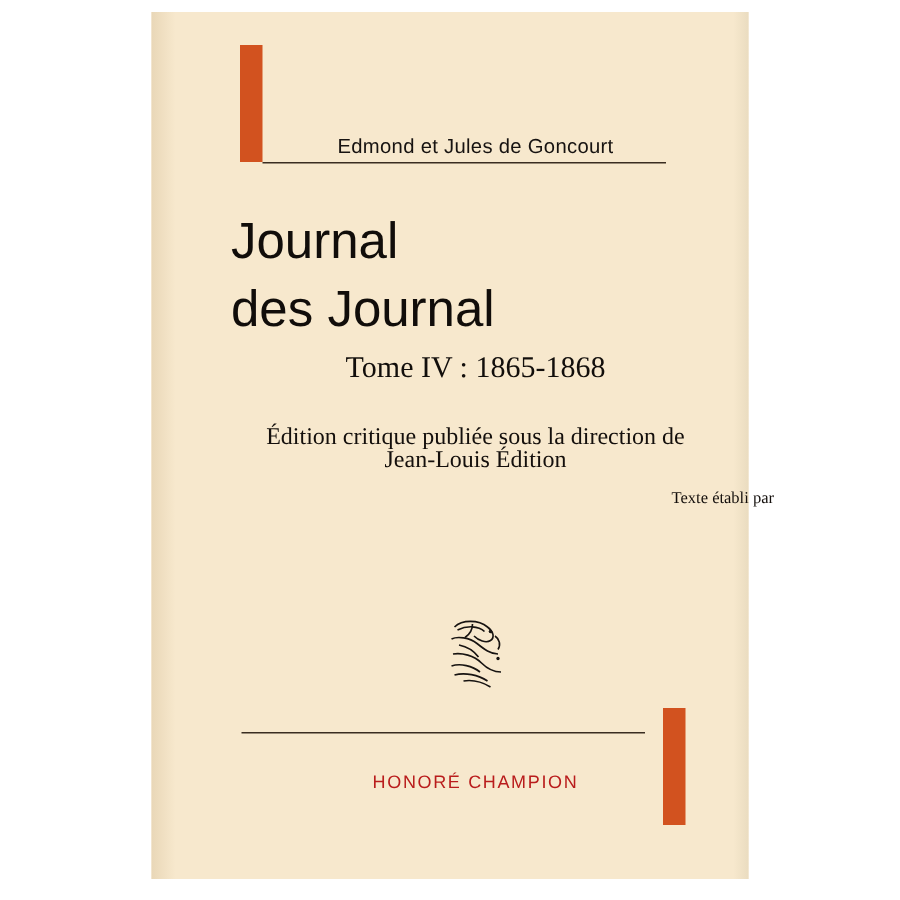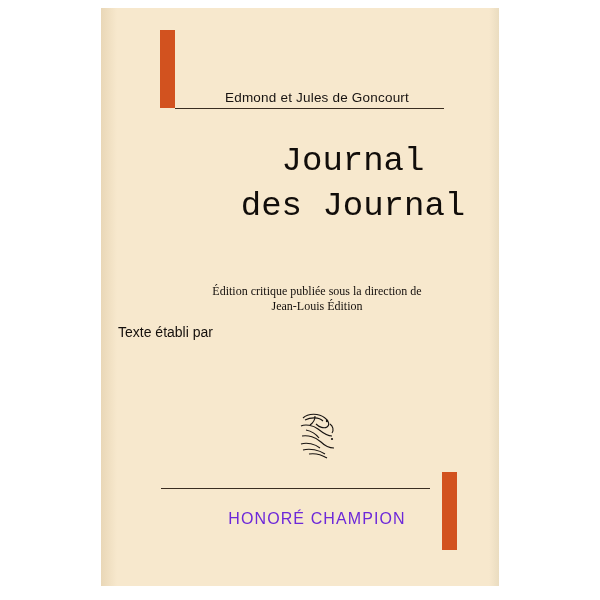--- a/index.html
+++ b/index.html
@@ -104,25 +104,25 @@
     color: #171311;
     font-family: "Liberation Sans", sans-serif;
     font-weight: normal;
   }
 
   .title {
     position: absolute;
     top: 131px;
     left: 0;
     width: 100%;
-    text-align: center;
+    text-align: left;
     color: #110d0a;
     font-size: 34px;
     line-height: 45px;
-    font-family: Liberation Mono, monospace;
+    font-family: Liberation Sans, sans-serif;
     padding-left: 36px;
   }
   .title .line {
     display: block;
   }
 
   .tome {
     position: absolute;
     top: 226px;
     left: 0;
@@ -133,36 +133,36 @@
     font-family: "Liberation Serif", serif;
   }
 
   .edition {
     position: absolute;
     top: 276px;
     left: 0;
     width: 100%;
     text-align: center;
     color: #140f0c;
-    font-size: 12px;
+    font-size: 16px;
     line-height: 15px;
     font-family: "Liberation Serif", serif;
   }
   .edition span { display: block; }
 
   .texte {
     position: absolute;
     top: 316px;
     left: 0;
     width: 100%;
-    text-align: left;
+    text-align: right;
     color: #140f0c;
-    font-size: 14px;
+    font-size: 11px;
     line-height: 16px;
-    font-family: Liberation Sans, sans-serif;
+    font-family: Liberation Serif, serif;
   }
   .texte span { display: block; }
 
   .emblem {
     position: absolute;
     top: 398px;
     left: 0;
     width: 100%;
     text-align: center;
   }
@@ -170,23 +170,23 @@
 
   .publisher {
     position: absolute;
     bottom: 58px;
     left: 0;
     width: 100%;
     text-align: center;
   }
   .publisher .pub-name {
     font-family: "Liberation Sans", sans-serif;
-    font-size: 16px;
+    font-size: 12px;
     letter-spacing: 1.1px;
-    color: #6d28d9;
+    color: #b91c1c;
   }
   .publisher .pub-city {
     font-family: "Liberation Sans", sans-serif;
     font-size: 8px;
     letter-spacing: 1.6px;
     color: #171311;
     margin-top: 4px;
   }
 </style>
 </head>
@@ -207,20 +207,21 @@
 
     <div class="content">
 
       <div class="authors">Edmond et Jules de Goncourt</div>
 
       <div class="title">
         <span class="line">Journal</span>
         <span class="line">des Journal</span>
       </div>
 
+      <div class="tome">Tome IV : 1865-1868</div>
 
       <div class="edition">
         <span>Édition critique publiée sous la direction de</span>
         <span>Jean-Louis Édition</span>
       </div>
 
       <div class="texte">
         <span>Texte établi par</span>
       </div>
 

